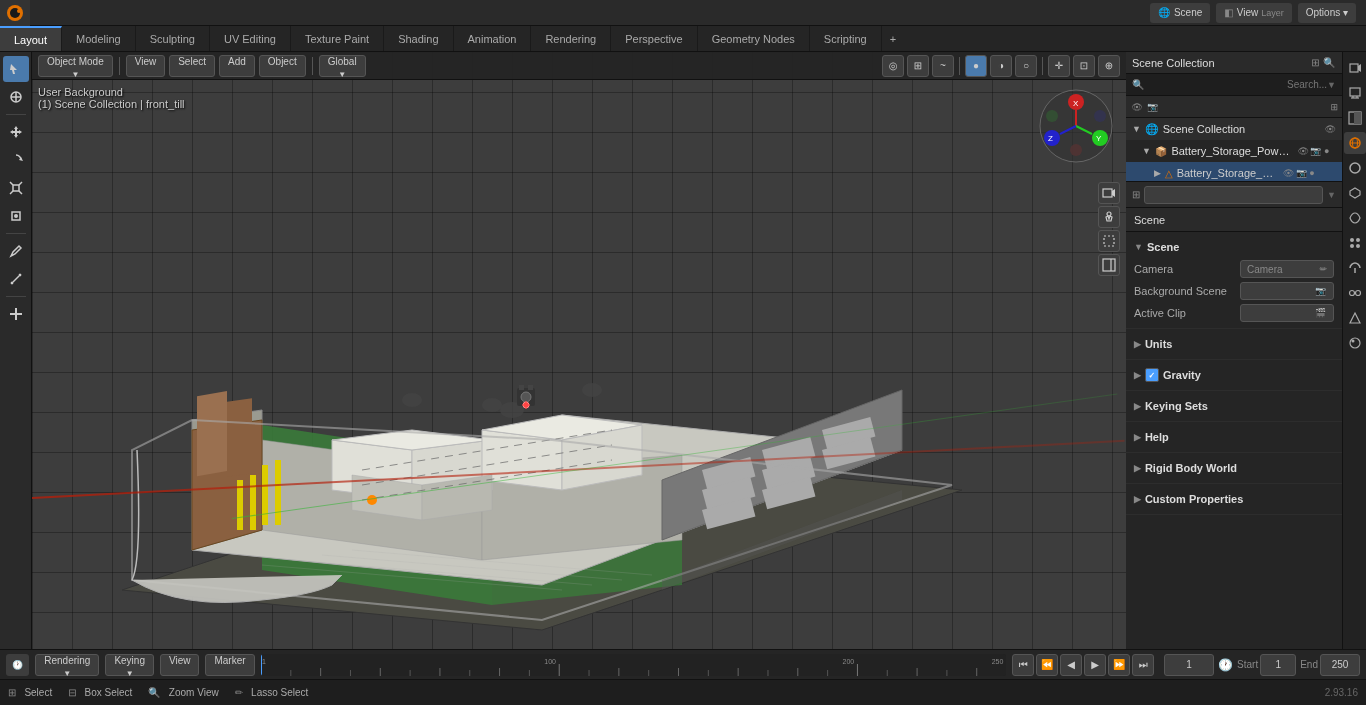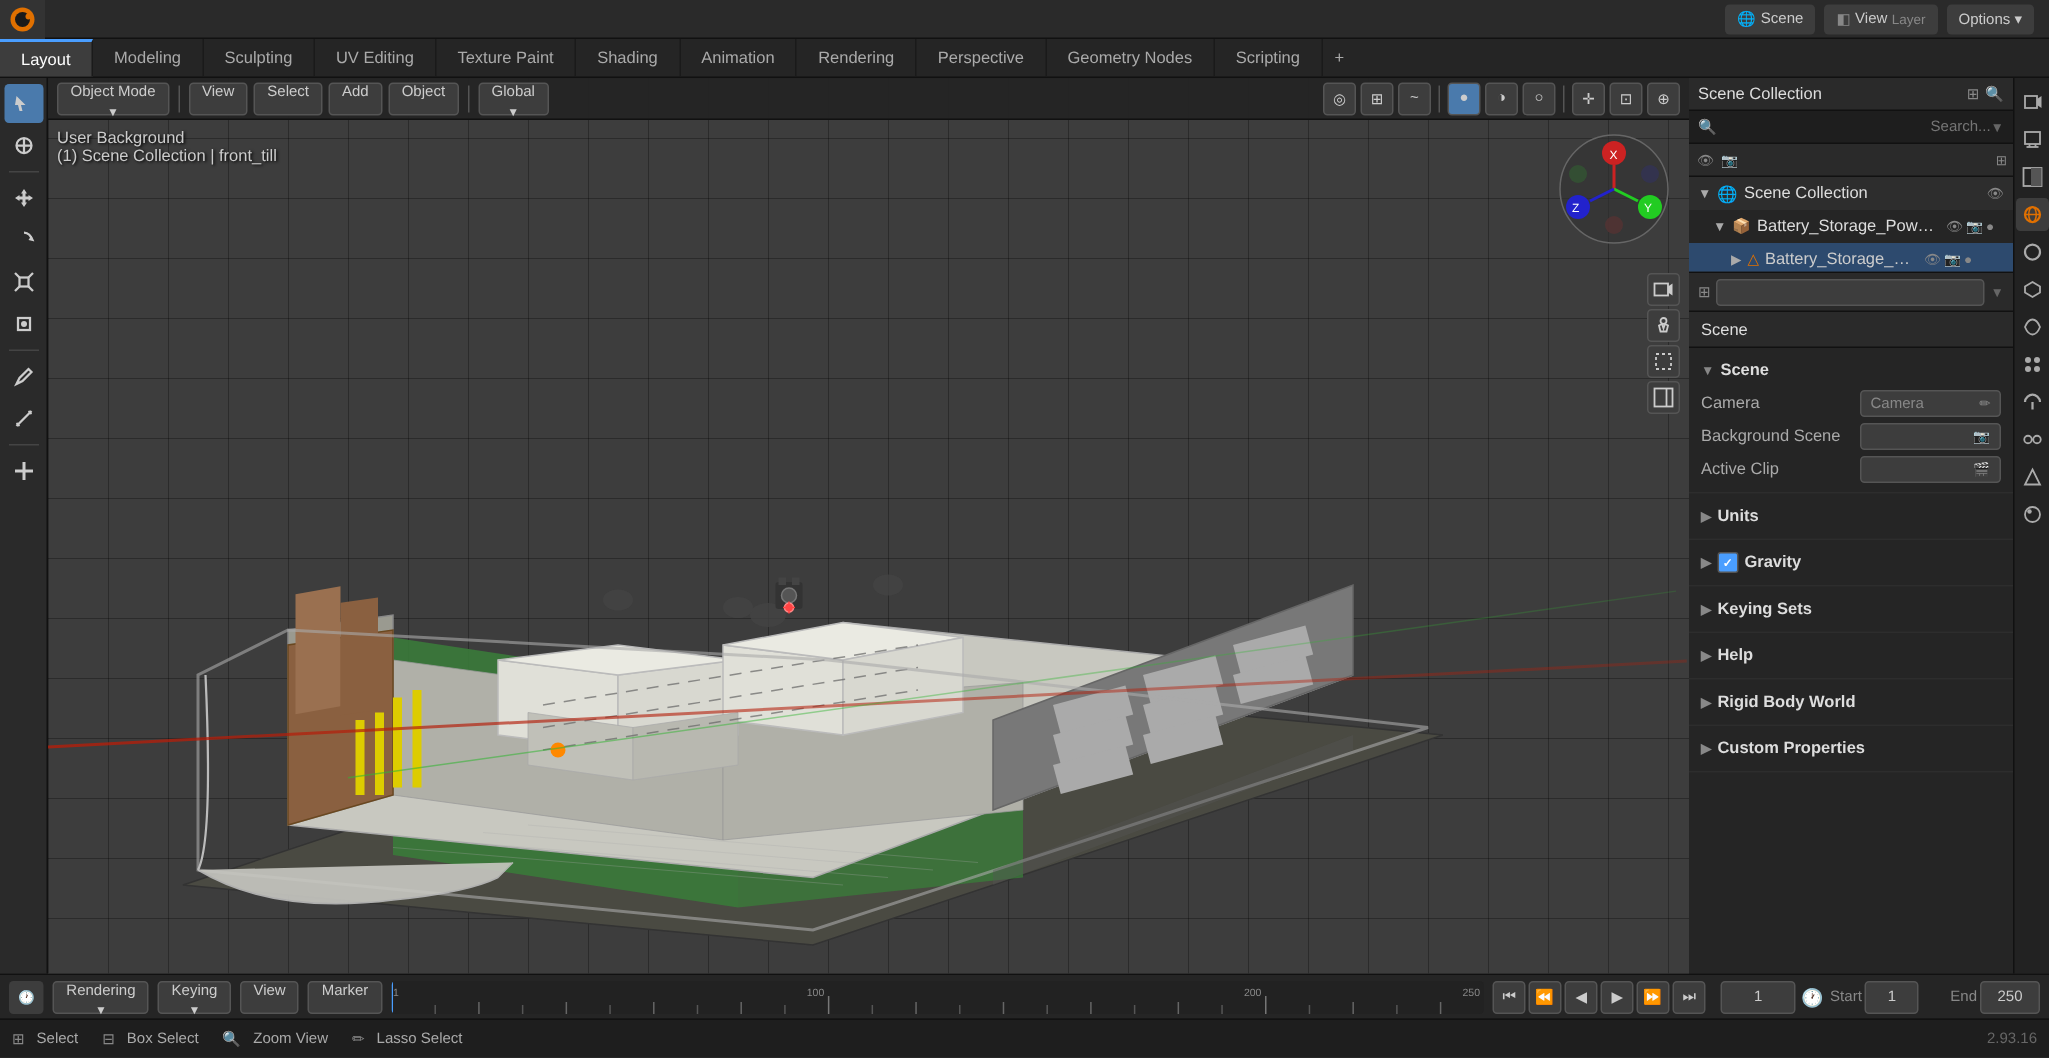--- a/index.html
+++ b/index.html
@@ -651,21 +651,21 @@
     <div style="width:50px; height:22px; background:#3d3d3d; border:1px solid #555; border-radius:3px; display:flex; align-items:center; justify-content:center; font-size:10px; cursor:pointer;">
       <span>1</span>
     </div>
     <div style="font-size:12px; color:#888;">🕐</div>
     <div style="display:flex; align-items:center; gap:2px;">
       <span style="font-size:10px; color:#888;">Start</span>
       <div style="width:36px; height:22px; background:#3d3d3d; border:1px solid #555; border-radius:3px; display:flex; align-items:center; justify-content:center; font-size:10px; cursor:pointer;">
         <span>1</span>
       </div>
     </div>
-    <div style="display:flex; align-items:center; gap:2px;margin-left:17px;">
+    <div style="display:flex; align-items:center; gap:2px;">
       <span style="font-size:10px; color:#888;">End</span>
       <div style="width:40px; height:22px; background:#3d3d3d; border:1px solid #555; border-radius:3px; display:flex; align-items:center; justify-content:center; font-size:10px; cursor:pointer;">
         <span>250</span>
       </div>
     </div>
   </div>
 </div>
 
 <div id="status-bar">
   <span style="color:#888; font-size:10px;">⊞</span>

